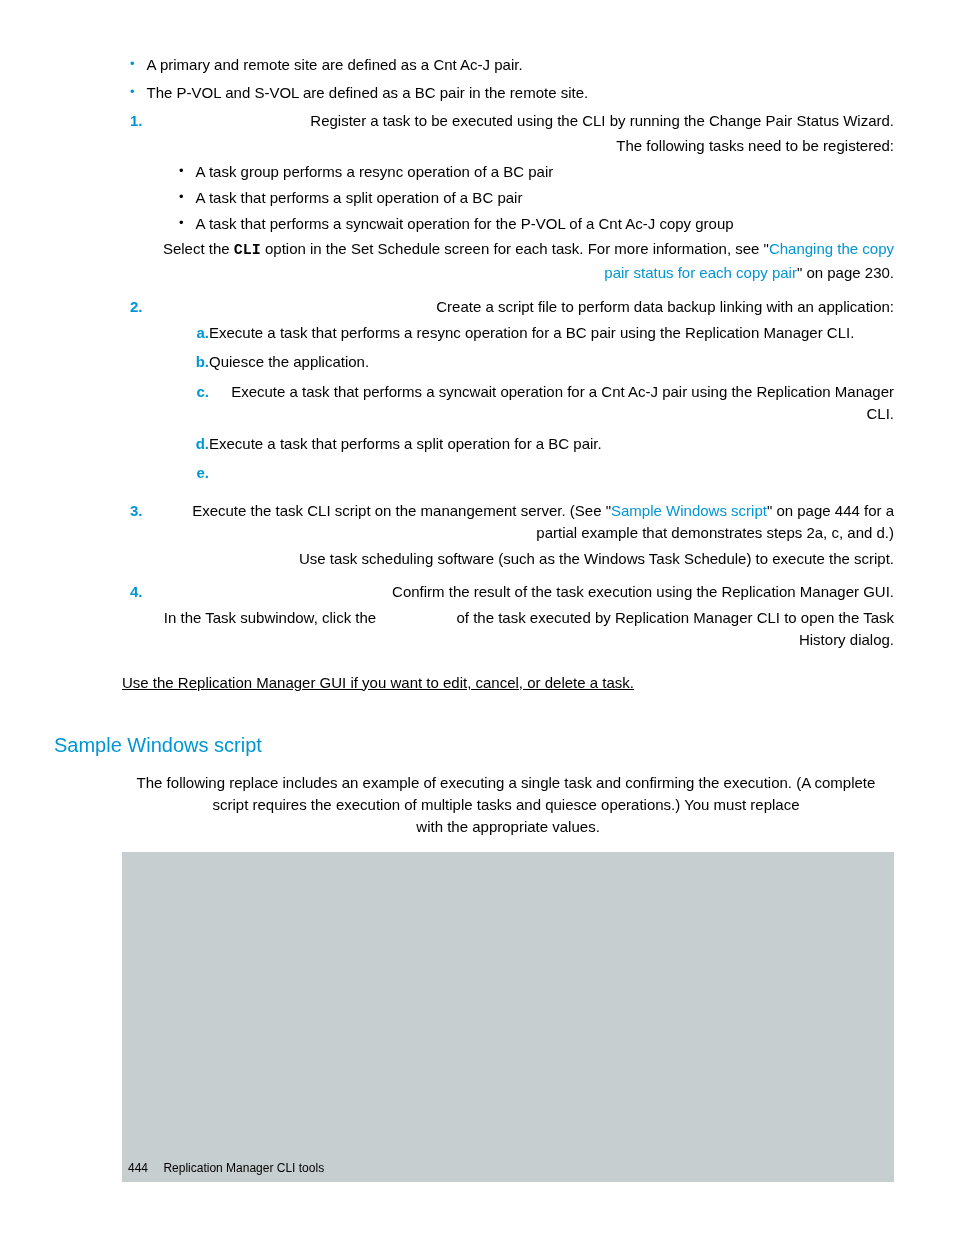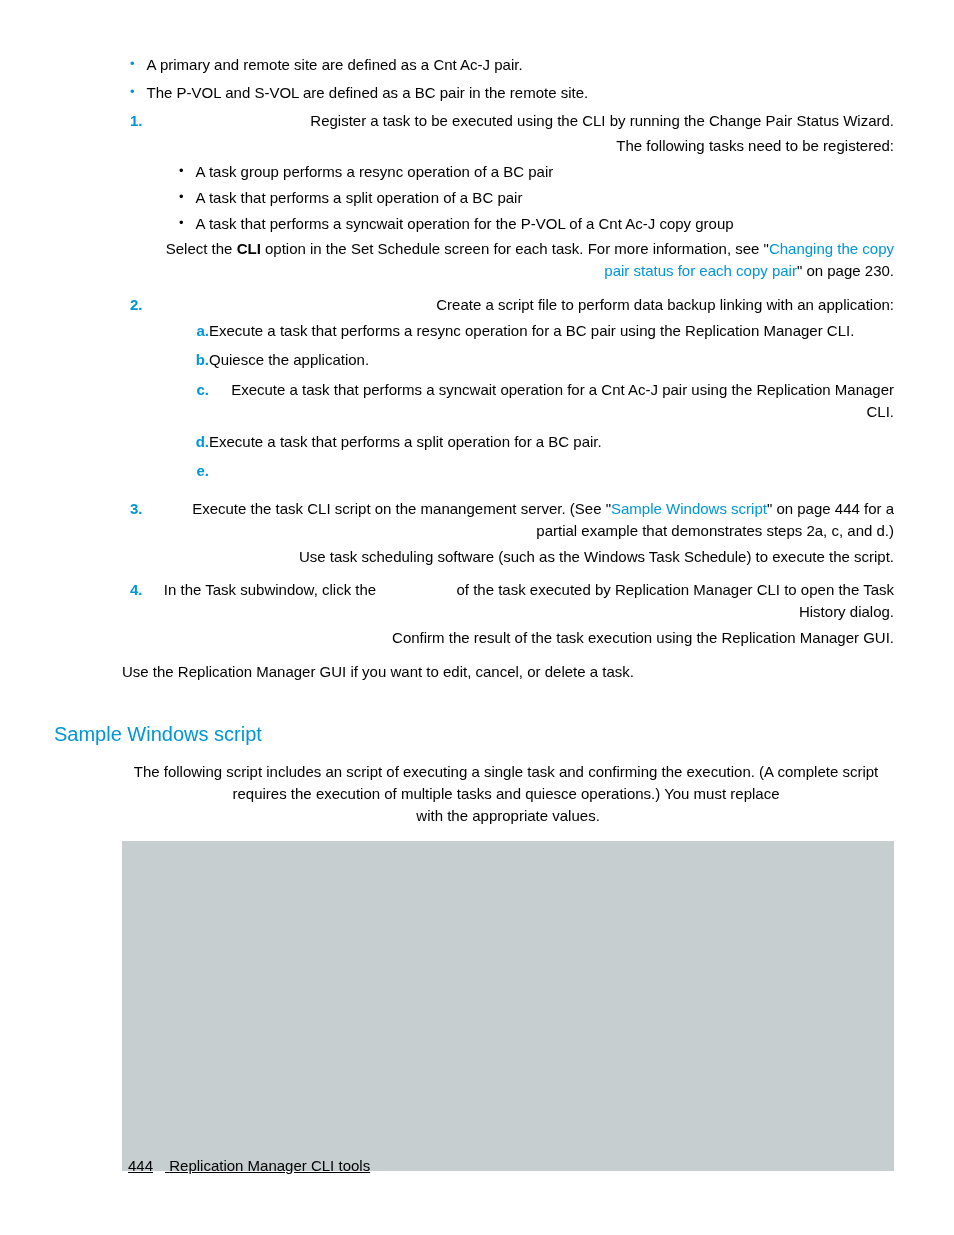--- a/index.html
+++ b/index.html
@@ -24,22 +24,22 @@
   .num-mark { color: #0096d6; font-weight: 600; margin-right: 10px; min-width: 15px; }
   .num-body { flex: 1; text-align: right; }
   .num-body p { margin-bottom: 4px; }
   .sub-bullets { margin-left: 24px; margin-top: 4px; margin-bottom: 4px; }
   .sub-bullet-row { display: flex; margin-bottom: 4px; }
   .sub-mark { color: #000; font-size: 13px; margin-right: 12px; line-height: 1.6; }
   .alpha-list { margin-left: 24px; margin-top: 4px; }
   .alpha-row { display: flex; margin-bottom: 8px; }
   .alpha-mark { color: #0096d6; font-weight: 600; min-width: 30px; }
   .link { color: #0096d6; }
-  .bold { font-weight: 600; }
-  .after-list { margin-left: 62px; margin-top: 8px; }
+  .bold { font-weight: 600; font-family: Liberation Mono, monospace; }
+  .after-list { margin-left: 62px; margin-top: 17px; text-decoration: underline; }
   .heading {
     color: #0096d6;
     font-size: 20px;
     font-weight: 400;
     margin-top: 38px;
     margin-bottom: 12px;
     margin-left: -6px;
   }
   .section-para {
     margin-left: 62px;
@@ -51,22 +51,21 @@
     background: #c7cecf;
     margin-left: 62px;
     margin-right: 0;
     height: 330px;
     margin-top: 14px;
   }
   .footer {
     position: absolute;
     bottom: 58px;
     left: 128px;
-    font-size: 15px;
-    text-decoration: underline;
+    font-size: 12px;
   }
   .footer .pn { margin-right: 12px; }
   .italic-gap { display: inline-block; }
 </style>
 </head>
 <body>
 
 <div class="bullet-list">
   <div class="bullet-row">
     <span class="bullet-mark">•</span>
@@ -146,36 +145,36 @@
         </p>
         <p>Use task scheduling software (such as the Windows Task Schedule) to execute the script.</p>
       </div>
     </div>
   </div>
 
   <div class="num-row">
     <div class="num-head">
       <span class="num-mark">4.</span>
       <div class="num-body">
+        <p>Confirm the result of the task execution using the Replication Manager GUI.</p>
         <p>
           <span>In the Task subwindow, click the </span><span class="italic-gap" style="width:72px"></span><span> of the task executed by Replication Manager CLI to open the Task History dialog.</span>
         </p>
-        <p>Confirm the result of the task execution using the Replication Manager GUI.</p>
       </div>
     </div>
   </div>
 
 </div>
 
 <p class="after-list">Use the Replication Manager GUI if you want to edit, cancel, or delete a task.</p>
 
 <h2 class="heading">Sample Windows script</h2>
 
 <p class="section-para">
-  <span>The following script includes an script of executing a single task and confirming the execution. (A complete script requires the execution of multiple tasks and quiesce operations.) You must replace</span><br>
+  <span>The following replace includes an example of executing a single task and confirming the execution. (A complete script requires the execution of multiple tasks and quiesce operations.) You must replace</span><br>
   <span class="italic-gap" style="width:0"></span><span> with the appropriate values.</span>
 </p>
 
 <div class="code-block"></div>
 
 <div class="footer">
   <span class="pn">444</span>
   <span>Replication Manager CLI tools</span>
 </div>
 

